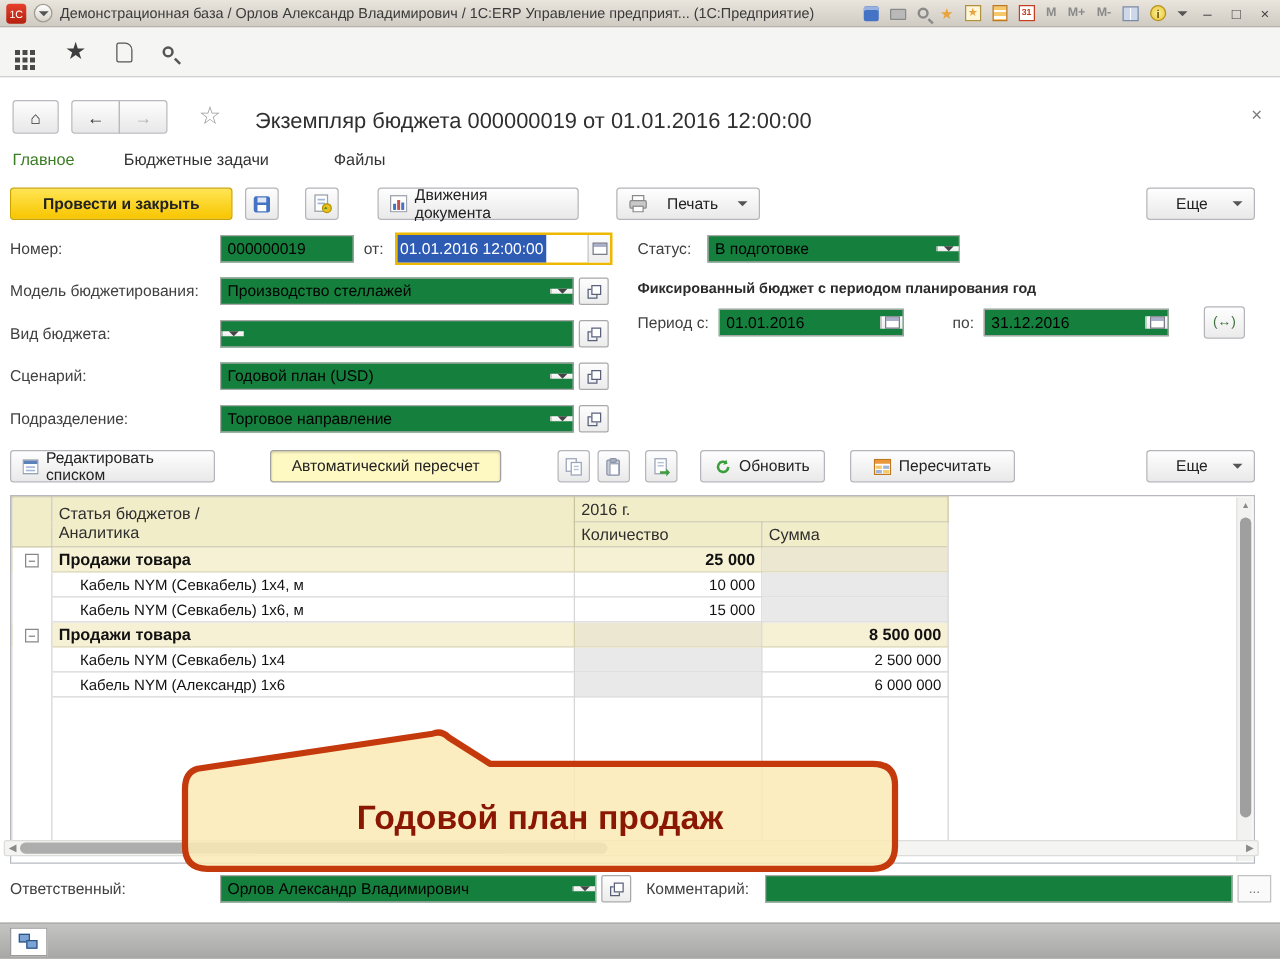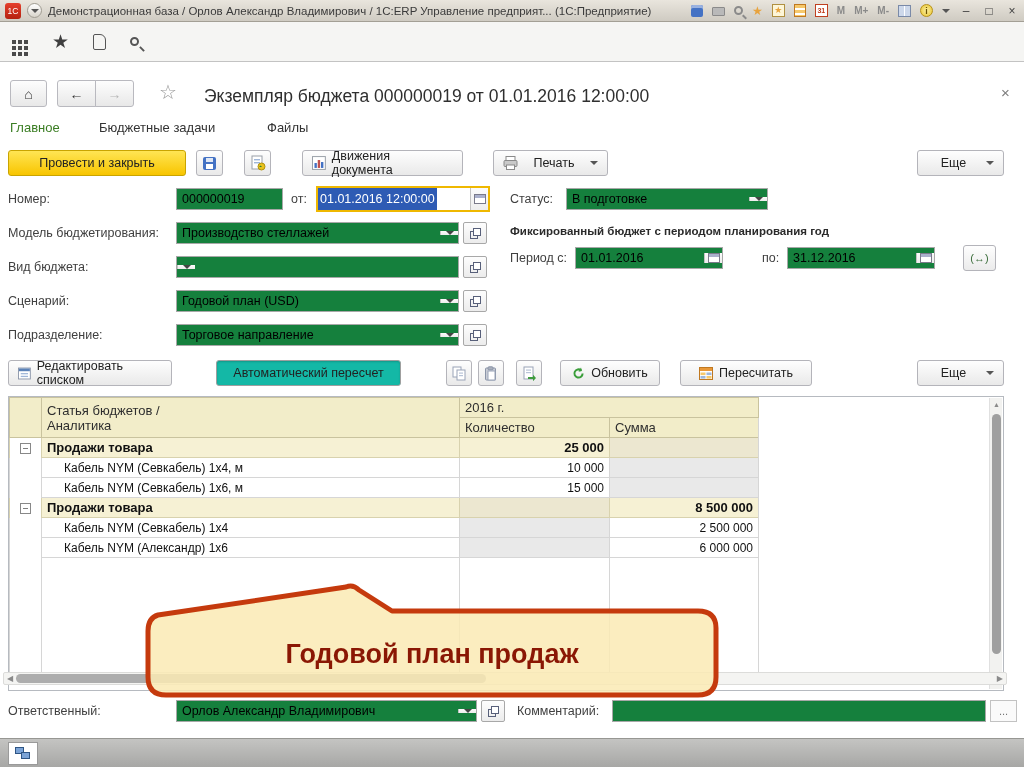--- a/index.html
+++ b/index.html
@@ -34,22 +34,22 @@
 .search-ico:after{content:"";position:absolute;width:6px;height:2px;background:#555;transform:rotate(45deg);left:7px;top:9px}
 
 #content{position:absolute;left:0;top:62px;width:1024px;height:676px;background:#fff}
 .navbtn{position:absolute;height:27px;background:linear-gradient(#fdfdfd,#e8e8e8);border:1px solid #b9b9bf;border-radius:3px;display:flex;align-items:center;justify-content:center;font-size:14px;color:#333}
 .doc-title{position:absolute;font-size:17.5px;color:#2f2f2f;white-space:nowrap}
 .fav-star{position:absolute;font-size:20px;color:#9a9a9a}
 .doc-close{position:absolute;font-size:15px;color:#7d7d7d}
 .tab{position:absolute;font-size:13px;color:#333;top:58px}
 .tab.active{color:#3a7d23}
 .btn{position:absolute;height:26px;display:inline-flex;align-items:center;justify-content:center;gap:6px;padding:0 9px;background:linear-gradient(#fefefe,#e9e9e9);border:1px solid #b4b4ba;border-radius:3px;font-size:12.5px;color:#222}
-.ybtn{background:linear-gradient(#ffe554,#f8c500);border:1px solid #c9a400;font-weight:normal}
-.toggled{background:#14b8a6;border-color:#9f9f9f;box-shadow:inset 0 1px 2px rgba(0,0,0,.18)}
+.ybtn{background:linear-gradient(#ffe554,#f8c500);border:1px solid #c9a400;font-weight:bold}
+.toggled{background:#fef9c3;border-color:#9f9f9f;box-shadow:inset 0 1px 2px rgba(0,0,0,.18)}
 .lbl{position:absolute;font-size:12.5px;color:#404040;line-height:22px;white-space:nowrap}
 .note{position:absolute;font-size:11.5px;font-weight:bold;color:#2b2b2b;white-space:nowrap}
 .field{position:absolute;height:22px;border:1px solid #a8a8a8;background:#15803d;display:flex;align-items:center;font-size:12.5px;color:#000}
 .field .val{flex:1;display:flex;align-items:center;padding-left:5px;white-space:nowrap;overflow:hidden}
 .fbtn{width:18px;border-left:1px solid #c2c2c2;background:linear-gradient(#fbfbfb,#ededed);display:flex;align-items:center;justify-content:center}
 .cal-ico{width:12px;height:10px;border:1px solid #7a7a8a;background:linear-gradient(#aab0cc 0 3px,#fff 3px)}
 .focuswrap{position:absolute;height:26px;border:2px solid #efb800;background:#fff;display:flex;align-items:stretch}
 .sel{background:#2e5bb4;color:#fff;padding:0 2px;font-size:12.5px;display:flex;align-items:center;white-space:nowrap}
 .openbtn{position:absolute;width:24px;height:22px;border:1px solid #a8a8a8;background:linear-gradient(#fdfdfd,#ececec);border-radius:2px;display:flex;align-items:center;justify-content:center}
 .ovl{position:relative;width:11px;height:11px}

